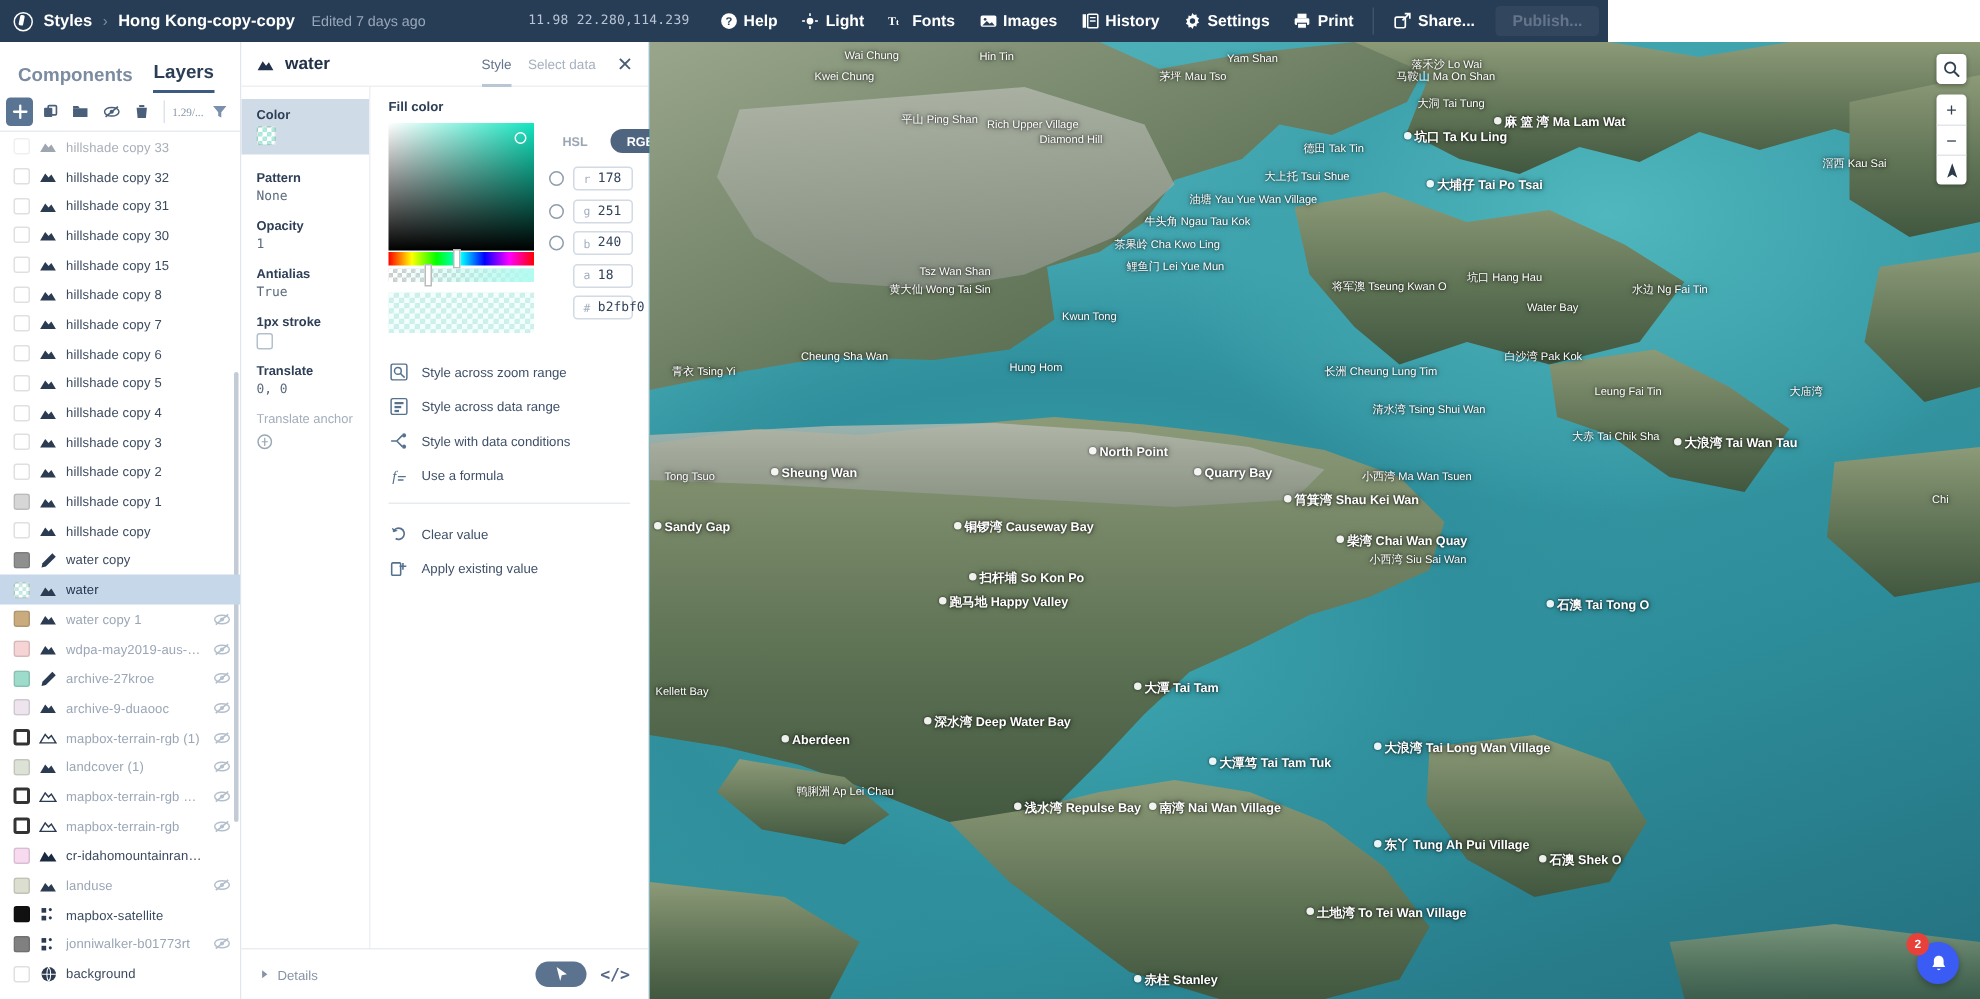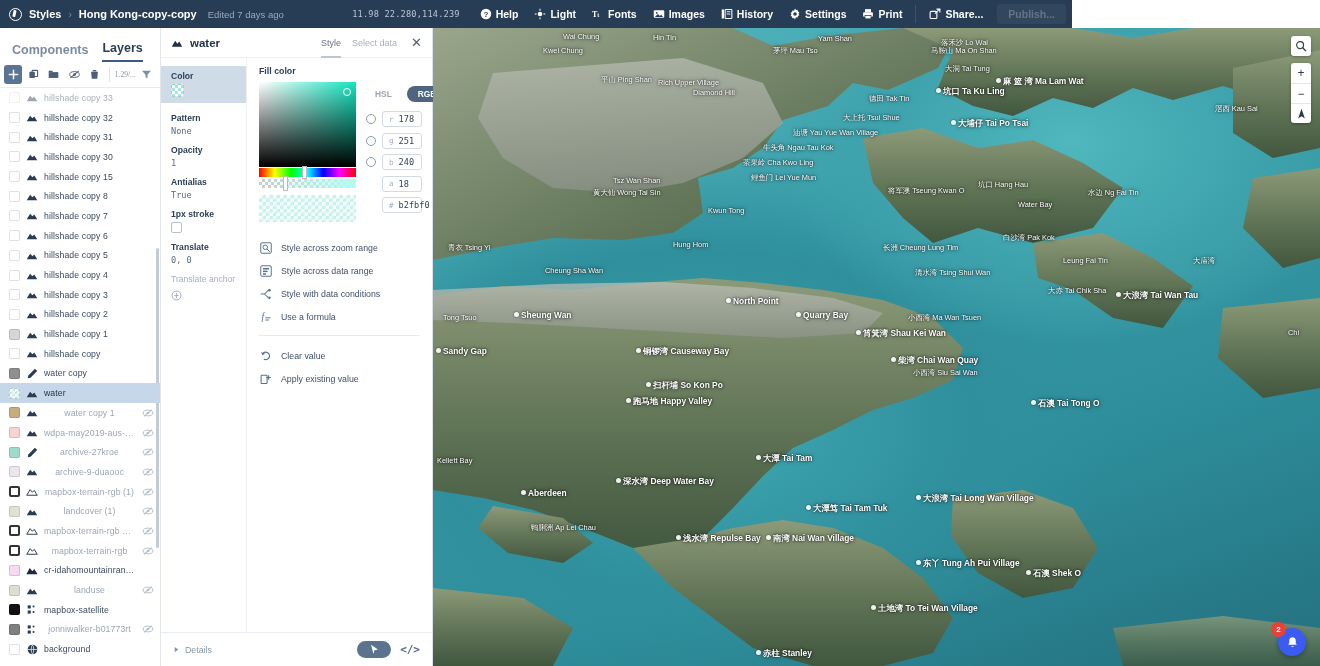--- a/index.html
+++ b/index.html
@@ -100,21 +100,21 @@
       linear-gradient(45deg, #bfe6e0 25%, #fff 25%, #fff 75%, #bfe6e0 75%);
     background-size: 5px 5px; background-position: 0 0, 2.5px 2.5px;
   }
   .swatch.outline { background: #fff; border: 2px solid #333; }
   .lico { width: 12px; height: 11px; flex: 0 0 auto; display:flex; align-items:center; justify-content:center; color:#2b3b52; }
   .lico svg { display: block; }
   .lname {
     font-size: 8.7px; color: #3b4a5e; white-space: nowrap;
     overflow: hidden; text-overflow: ellipsis; flex: 1; letter-spacing: .1px;
   }
-  .layer-row.dim .lname { color: #9aa6b5; text-align: center; }
+  .layer-row.dim .lname { color: #9aa6b5; }
   .layer-row.selected .lname { color: #23354c; }
   .eye-off { width: 13px; flex: 0 0 auto; color: #b4bfcc; display:flex; align-items:center;justify-content:center; }
   .lp-scrollbar {
     position: absolute; right: 1px; top: 160px; width: 3px; height: 300px;
     background: #c3ccd6; border-radius: 2px;
   }
 
   
   .style-panel {
     position: absolute; top: 28px; left: 161px;
@@ -1070,21 +1070,21 @@
         <div class="maplabel" style="left: 310px; top: 130px;">茶果岭 Cha Kwo Ling</div>
         <div class="maplabel" style="left: 318px; top: 145px;">鲤鱼门 Lei Yue Mun</div>
         <div class="maplabel" style="left: 455px; top: 158px;">将军澳 Tseung Kwan O</div>
         <div class="maplabel" style="left: 655px; top: 160px;">水边 Ng Fai Tin</div>
         <div class="maplabel" style="left: 545px; top: 152px;">坑口 Hang Hau</div>
         <div class="maplabel" style="left: 585px; top: 172px;">Water Bay</div>
         <div class="maplabel" style="left: 275px; top: 178px;">Kwun Tong</div>
         <div class="maplabel" style="left: 180px; top: 148px;">Tsz Wan Shan</div>
         <div class="maplabel" style="left: 160px; top: 160px;">黄大仙 Wong Tai Sin</div>
         <div class="maplabel" style="left: 240px; top: 212px;">Hung Hom</div>
-        <div class="maplabel" style="left: 112px; top: 205px; margin-top: 33px;">Cheung Sha Wan</div>
+        <div class="maplabel" style="left: 101px; top: 205px;">Cheung Sha Wan</div>
         <div class="maplabel" style="left: 15px; top: 215px;">青衣 Tsing Yi</div>
         <div class="maplabel" style="left: 450px; top: 215px;">长洲 Cheung Lung Tim</div>
         <div class="maplabel" style="left: 570px; top: 205px;">白沙湾 Pak Kok</div>
         <div class="maplabel" style="left: 482px; top: 240px;">清水湾 Tsing Shui Wan</div>
         <div class="maplabel" style="left: 615px; top: 258px;">大赤 Tai Chik Sha</div>
         <div class="maplabel big" style="left: 690px; top: 262px;">大浪湾 Tai Wan Tau</div>
         <div class="poi-dot" style="left: 683px; top: 264px;"></div>
         <div class="maplabel" style="left: 630px; top: 228px;">Leung Fai Tin</div>
         <div class="maplabel big" style="left: 300px; top: 268px;">North Point</div>
         <div class="poi-dot" style="left: 293px; top: 270px;"></div>

